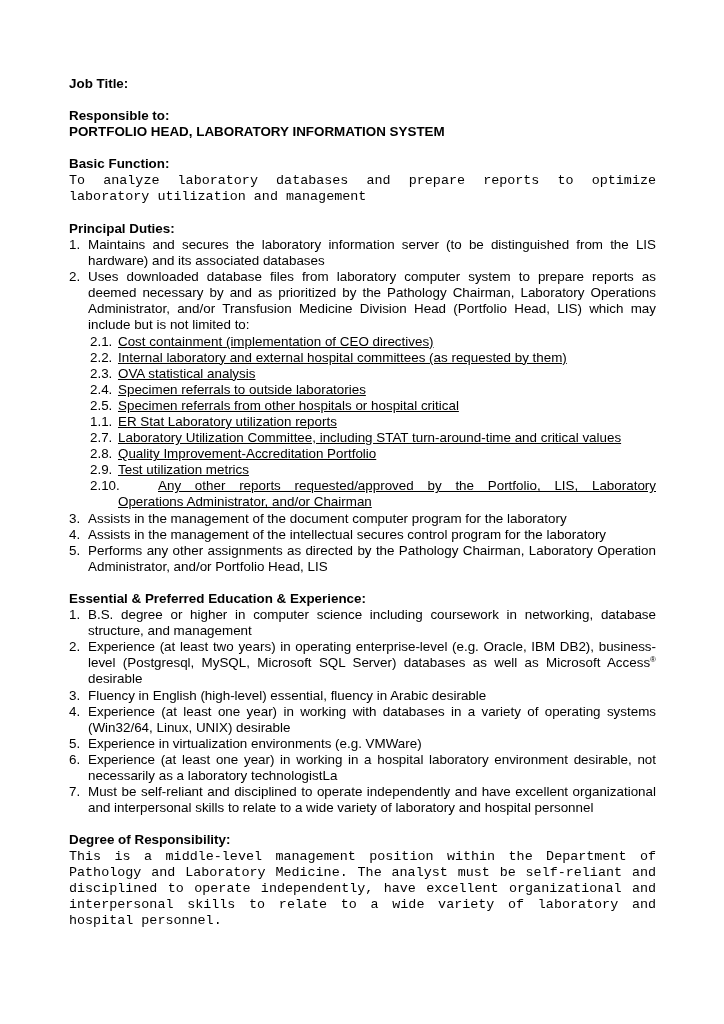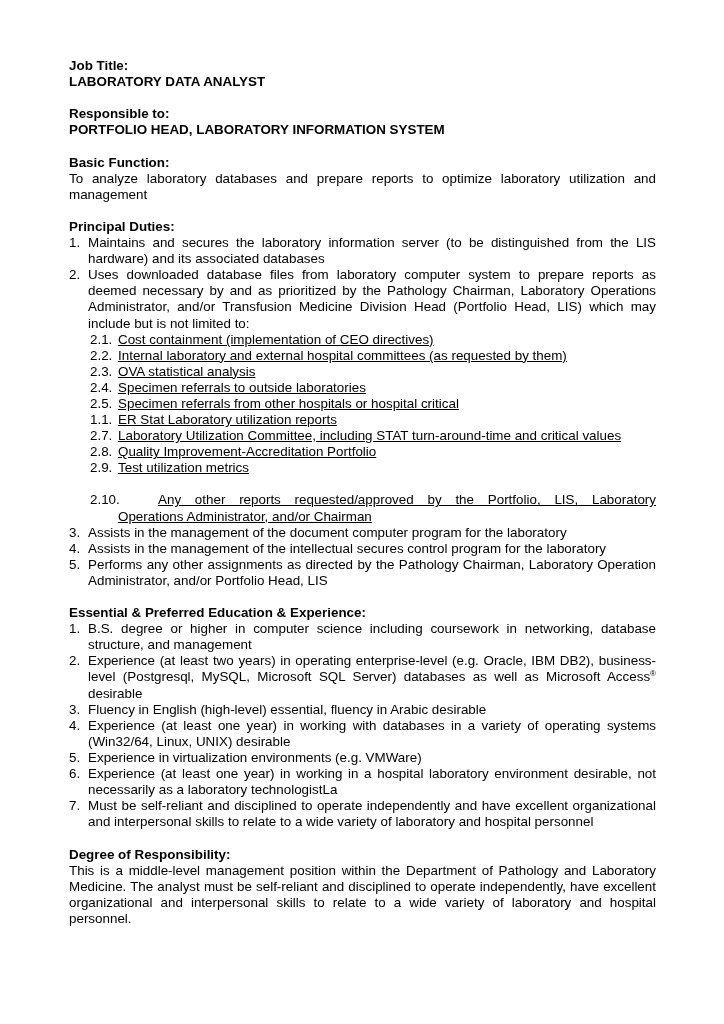--- a/index.html
+++ b/index.html
@@ -5,45 +5,44 @@
     html, body { margin: 0; padding: 0; background: #ffffff; }
     body {
       width: 724px; height: 1024px; overflow: hidden;
       font-family: "Liberation Sans", sans-serif;
       color: #000000;
       font-size: 13.4px;
       line-height: 16.1px;
     }
     .page {
       position: absolute;
-      left: 69px; top: 58px;
+      left: 69px; top: 76px;
       width: 587px;
     }
     .h { font-weight: bold; margin: 0; }
-    .p { margin: 0; text-align: justify; }
+    .p { margin: 0; text-align: justify; font-family: Liberation Mono, monospace; }
     .gap { height: 16.1px; }
     ol.num { list-style: none; margin: 0; padding: 0; }
     ol.num > li { position: relative; padding-left: 19px; text-align: justify; }
     ol.num > li > .n { position: absolute; left: 0; top: 0; }
     ol.sub { list-style: none; margin: 0; padding: 0; }
     ol.sub > li { position: relative; padding-left: 30px; text-align: justify; text-decoration: underline; }
     ol.sub > li > .n { position: absolute; left: 2px; top: 0; }
-    ol.sub > li.wide { padding-left: 30px; margin-top: 16px; }
+    ol.sub > li.wide { padding-left: 30px; }
     ol.sub > li.wide .first { display: block; text-align: justify; text-align-last: justify; margin-left: 0; }
     ol.sub > li.wide .first .n2 { display: inline-block; width: 68px; margin-left: -28px; }
     sup { font-size: 8px; line-height: 0; vertical-align: 5px; }
   </style>
 </head>
 <body>
 
 <div class="page">
 
   <section>
     <p class="h">Job Title:</p>
-    <p class="h">LABORATORY DATA ANALYST</p>
   </section>
   <div class="gap"></div>
 
   <section>
     <p class="h">Responsible to:</p>
     <p class="h">PORTFOLIO HEAD, LABORATORY INFORMATION SYSTEM</p>
   </section>
   <div class="gap"></div>
 
   <section>

